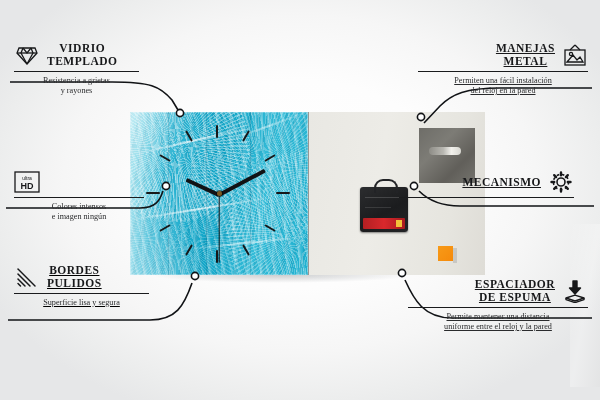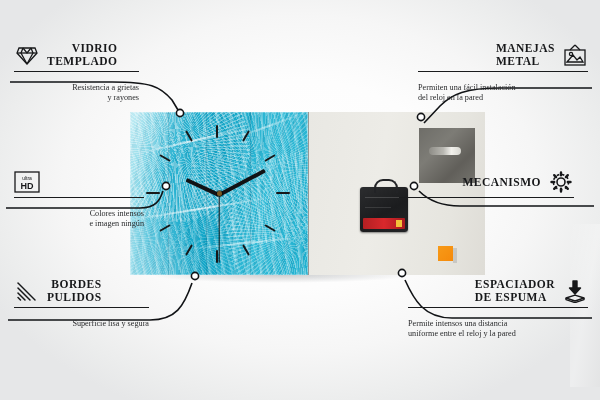--- a/index.html
+++ b/index.html
@@ -97,28 +97,28 @@
   
   svg.lines{position:absolute;left:0;top:0;width:600px;height:400px;pointer-events:none;}
   .callout{position:absolute;}
   .co-head{display:flex;align-items:center;gap:7px;}
   .co-title{
     font-size:11.5px;line-height:13px;letter-spacing:.5px;color:#17181a;font-weight:700;
     text-transform:uppercase;white-space:nowrap;
   }
   .co-title .ln{display:block;}
   .co-desc{
-    font-size:8.2px;line-height:10px;color:#2a2b2d;white-space:nowrap;margin-top:11px;
+    font-size:8.2px;line-height:10px;color:#2a2b2d;white-space:nowrap;margin-top:4px;
   }
   .co-desc .ln{display:block;}
   .co-rule{height:1px;background:#1a1b1d;margin-top:3px;}
   .left .co-head{justify-content:flex-start;}
-  .left .co-title,.left .co-desc{text-align:right;}
+  .left .co-title,.left .co-desc{text-align:center;}
   .right .co-head{justify-content:flex-end;}
-  .right .co-title,.right .co-desc{text-align:left;}
+  .right .co-title,.right .co-desc{text-align:center;text-decoration:underline;}
   .ico{width:26px;height:24px;flex:0 0 26px;display:flex;align-items:center;justify-content:center;}
   .ico svg{display:block;}
 </style>
 </head>
 <body>
 
 <div id="stage">
 
   <div class="panel-shadow"></div>
   <div class="product">
@@ -224,21 +224,21 @@
         </svg>
       </span>
     </div>
     <div class="co-rule"></div>
     <div class="co-desc">
       <span class="ln">Colores intensos</span>
       <span class="ln">e imagen ningún</span>
     </div>
   </div>
 
-  <div class="callout left" style="left:14px;top:278px;width:135px;">
+  <div class="callout left" style="left:14px;top:264px;width:135px;text-decoration:underline;">
     <div class="co-head">
       <span class="ico">
         <svg width="24" height="22" viewBox="0 0 24 22">
           <g stroke="#17181a" stroke-width="1.5" stroke-linecap="round">
             <path d="M3 3 L20 20"></path>
               <path d="M3 8 L15 20"></path>
               <path d="M3 13 L10 20"></path>
               <path d="M3 17.5 L5.5 20"></path>
           </g>
         </svg>
@@ -309,18 +309,18 @@
           <g fill="none" stroke="#17181a" stroke-width="1.4" stroke-linejoin="round">
             <path d="M10 1 L14 1 L14 8 L17.5 8 L12 14 L6.5 8 L10 8 Z" fill="#17181a"></path>
             <path d="M12 15.2 L21 18 L12 21 L3 18 Z"></path>
             <path d="M3 18 L3 19.6 L12 22.6 L21 19.6 L21 18"></path>
           </g>
         </svg>
       </span>
     </div>
     <div class="co-rule"></div>
     <div class="co-desc">
-      <span class="ln">Permite intensos una distancia</span>
+      <span class="ln">Permite mantener una distancia</span>
       <span class="ln">uniforme entre el reloj y la pared</span>
     </div>
   </div>
 
 </div>
 
 </body></html>

